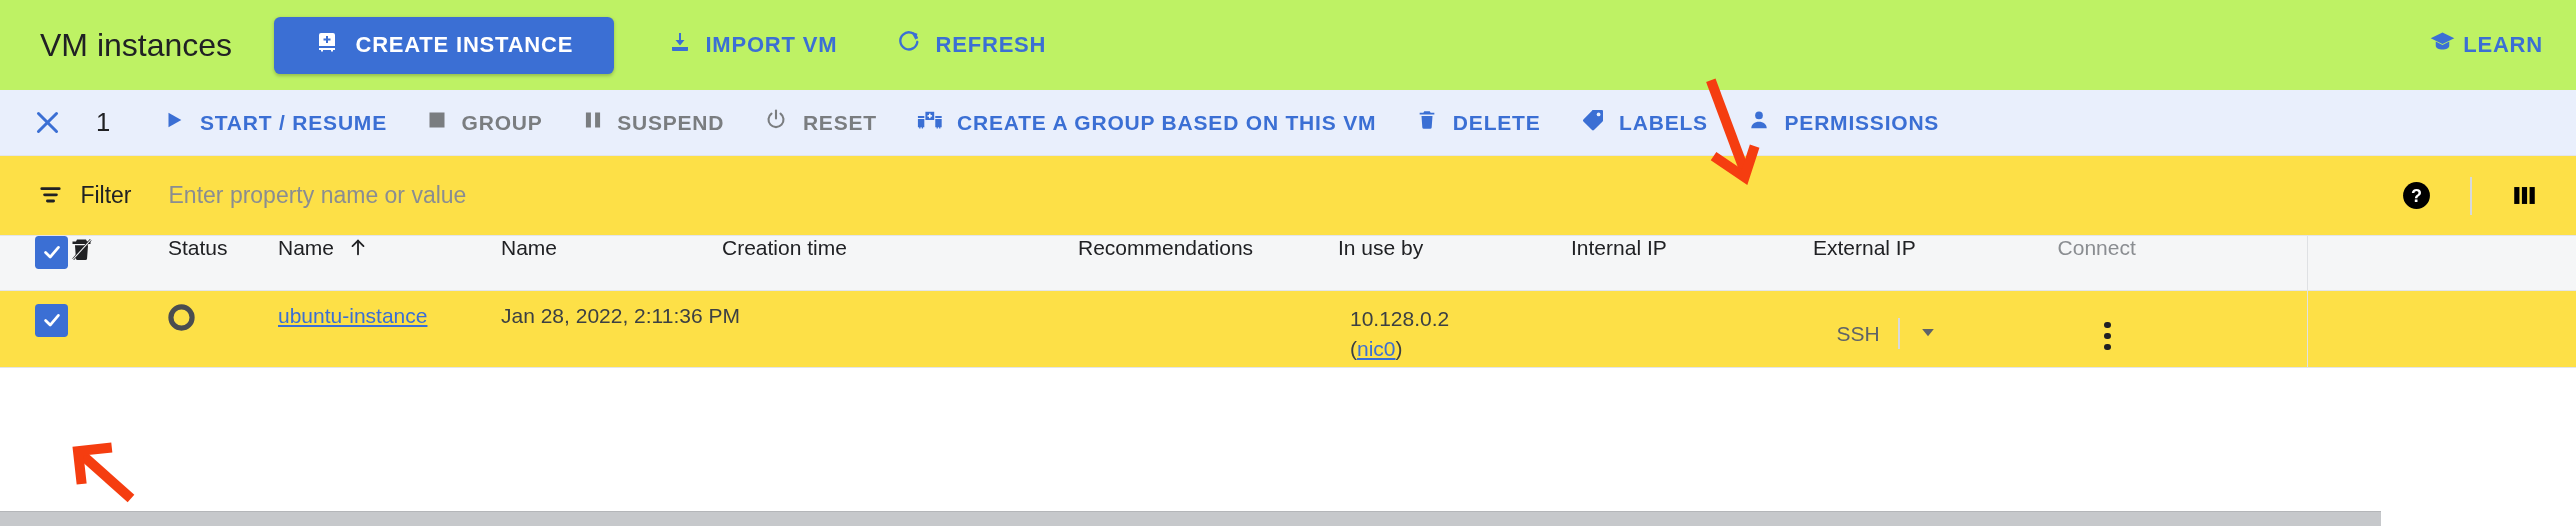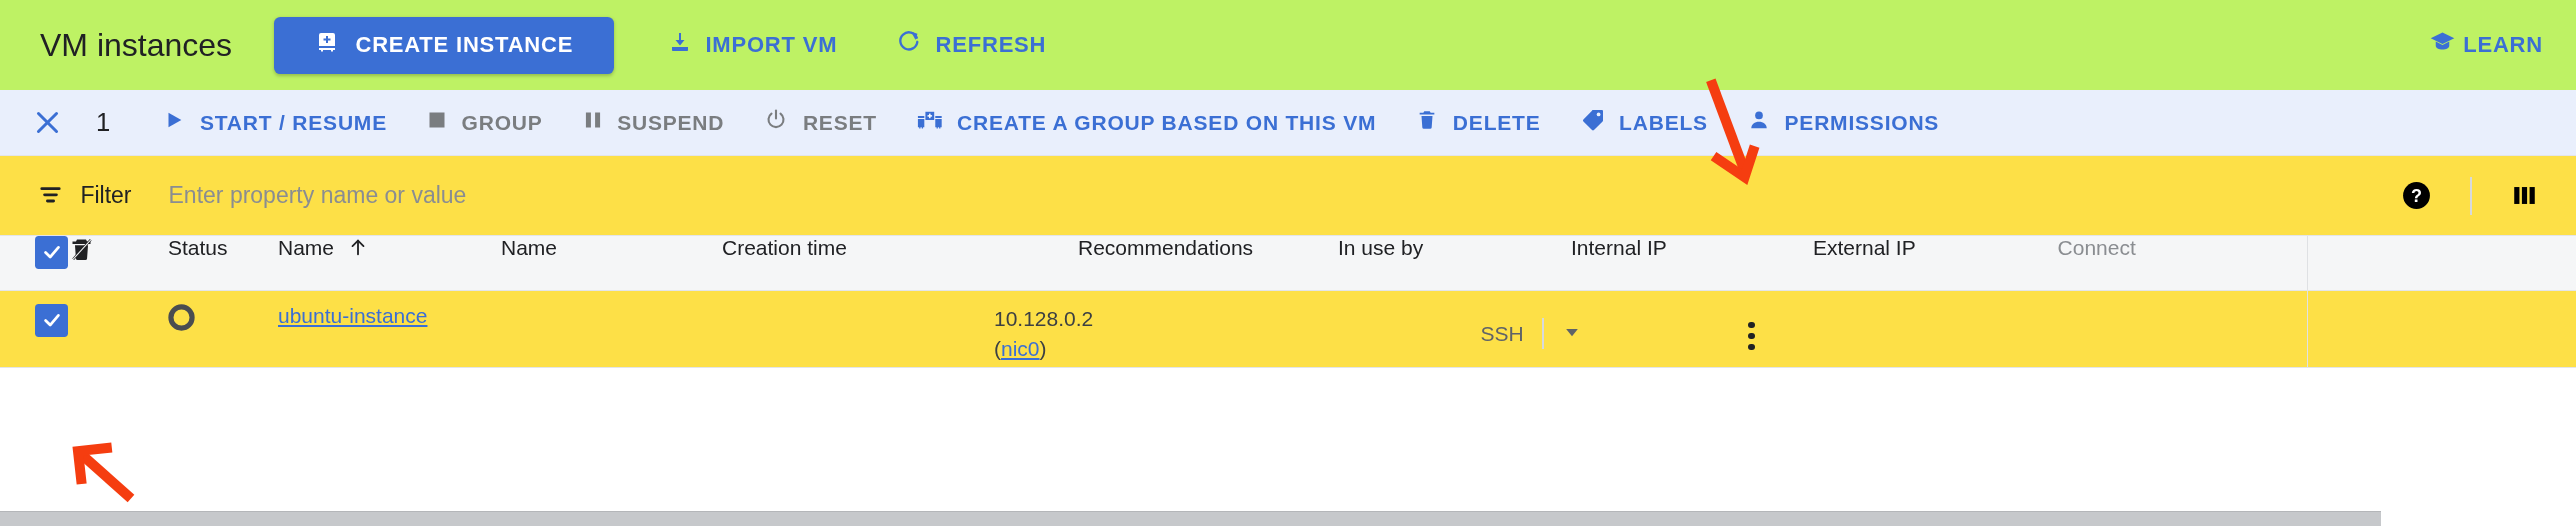--- a/index.html
+++ b/index.html
@@ -422,20 +422,23 @@
     <div class="rcell c-status">
       <span>
         <svg width="27" height="27" viewBox="0 0 24 24">
           <circle cx="12" cy="12" r="9.4" fill="none" stroke="#4a4d50" stroke-width="4.6"></circle>
         </svg>
       </span>
     </div>
     <div class="rcell c-name">
       <span class="link">ubuntu-instance</span>
     </div>
+    <div class="rcell c-ctime">
+      <span class="td-txt">Jan 28, 2022, 2:11:36 PM</span>
+    </div>
     <div class="rcell c-rec">
       <span class="td-txt"></span>
     </div>
     <div class="rcell c-inuse">
       <span class="td-txt"></span>
     </div>
     <div class="rcell c-intip">
       <span class="ip-stack">
         <span class="td-txt">10.128.0.2</span>
         <span class="td-txt"><span>(</span><span class="link">nic0</span><span>)</span></span>

